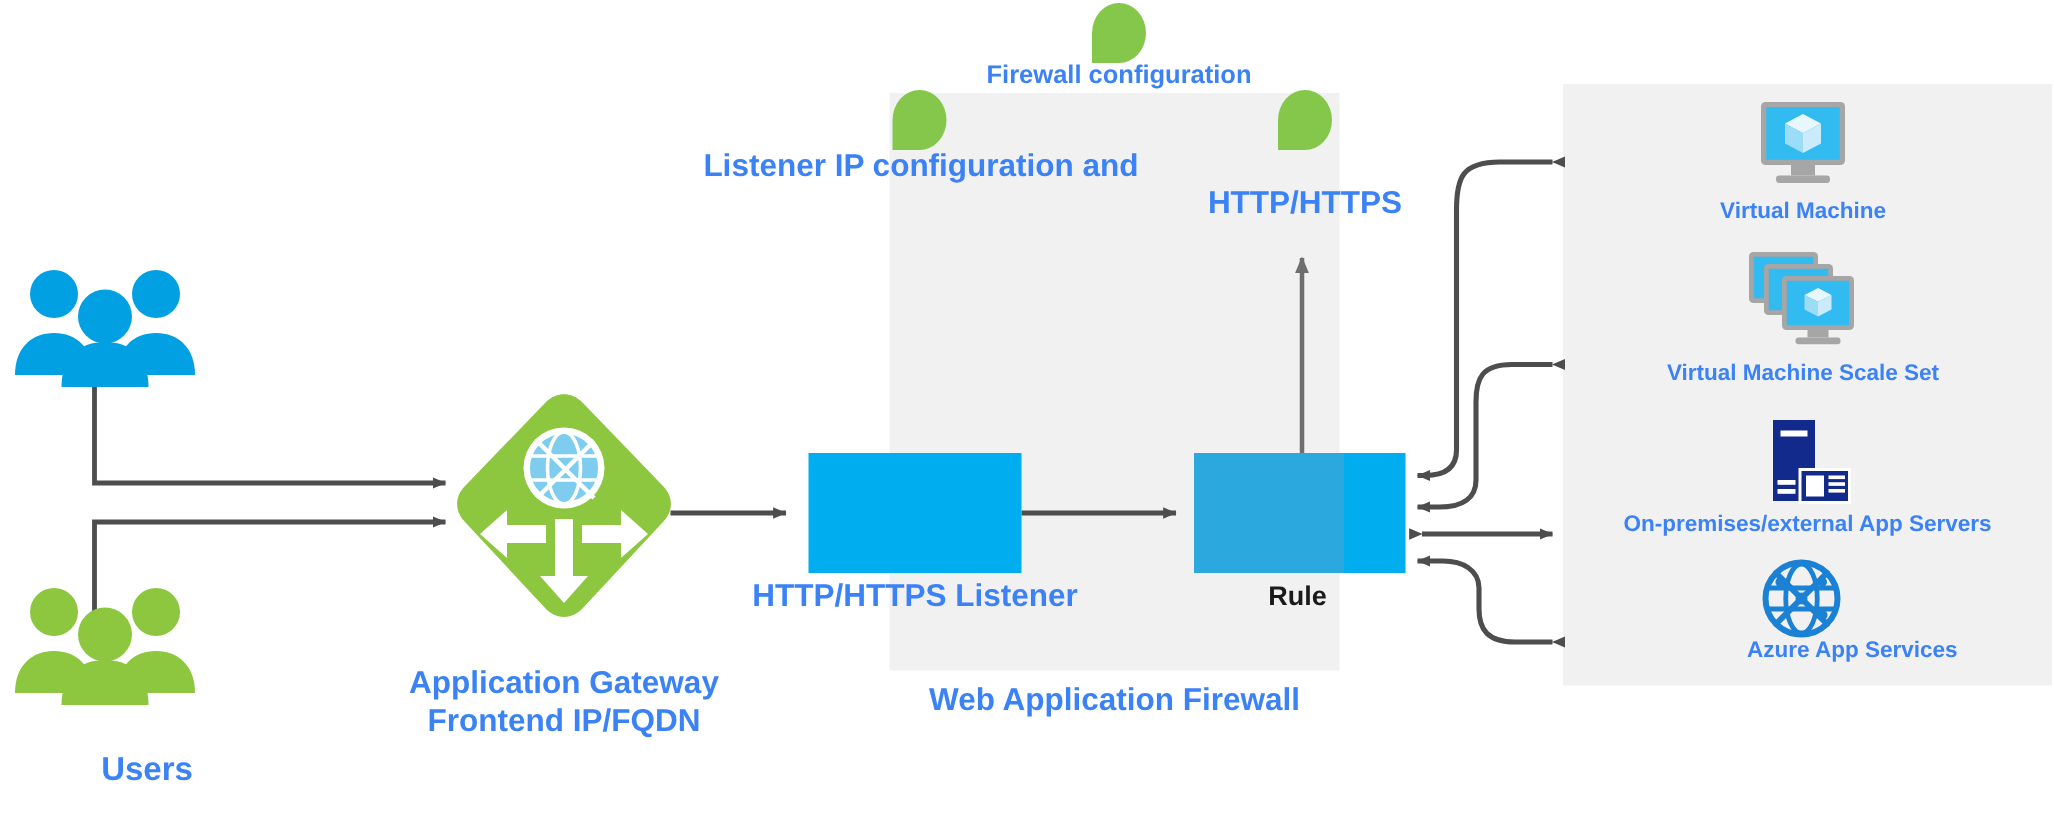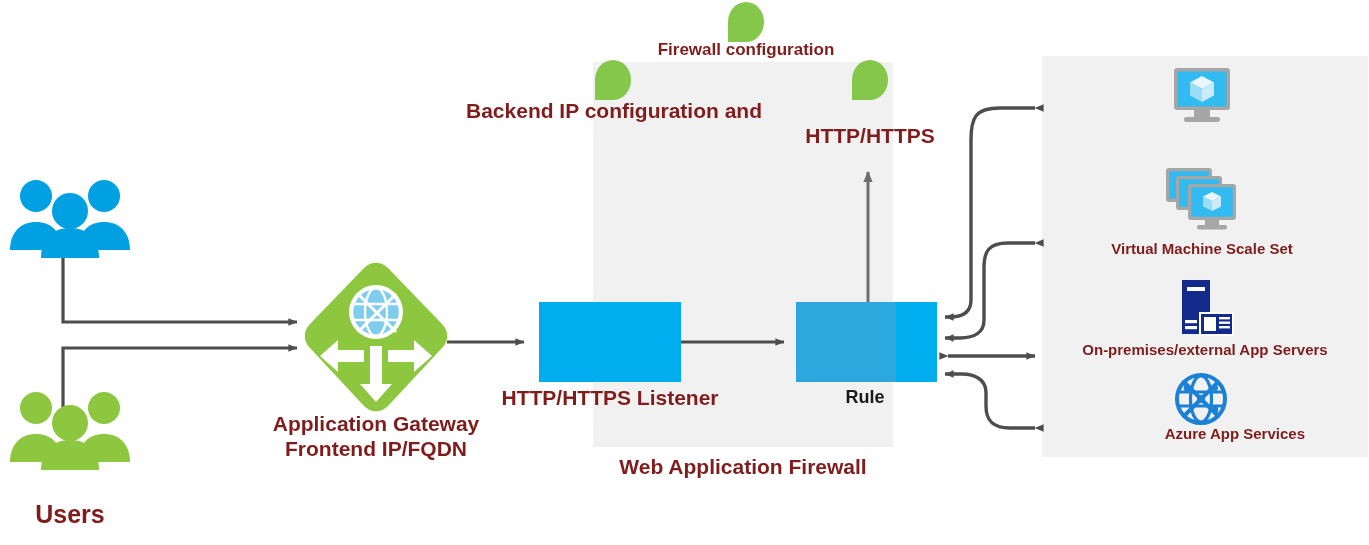--- a/index.html
+++ b/index.html
@@ -14,27 +14,27 @@
     position: relative;
     width: 1369px;
     height: 545px;
     background: #ffffff;
     overflow: hidden;
   }
 
   
   .lbl {
     position: absolute;
-    color: #7f1d1d;
+    color: #3b82f6;
     font-weight: bold;
     line-height: 1.18;
     white-space: pre;
     text-align: center;
   }
-  .lbl-users      { font-size: 25px; }
+  .lbl-users      { font-size: 22px; padding-left: 28px; }
   .lbl-gateway    { font-size: 21px; }
   .lbl-listener   { font-size: 21px; }
   .lbl-rule       { font-size: 18px; color:#1a1a1a; }
   .lbl-waf        { font-size: 21px; }
   .lbl-backend    { font-size: 22px; }
   .lbl-fwcfg      { font-size: 17px; }
   .lbl-frontend   { font-size: 21px; }
   .lbl-httpset    { font-size: 21px; }
   .lbl-node       { font-size: 15px; }
   .lbl-node-wide  { font-size: 15px; }
@@ -156,27 +156,27 @@
     </g>
     <circle cx="76" cy="54" r="24" fill="none" stroke="#ffffff" stroke-width="2.6"></circle>
 
     <g fill="#ffffff">
       <path d="M70,88 L70,126 L60,126 L76,144 L92,126 L82,126 L82,88 Z"></path>
       <path d="M64,92 L38,92 L38,82 L20,98 L38,114 L38,104 L64,104 Z"></path>
       <path d="M88,92 L114,92 L114,82 L132,98 L114,114 L114,104 L88,104 Z"></path>
     </g>
   </svg>
 
-  <div class="lbl lbl-gateway" style="left:230px; top:412px; width:292px;"><span>Application Gateway</span><br><span>Frontend IP/FQDN</span></div>
+  <div class="lbl lbl-gateway" style="left:230px; top:444px; width:292px;"><span>Application Gateway</span><br><span>Frontend IP/FQDN</span></div>
 
   <div class="teardrop" style="left:728px; top:2px; width:36px; height:40px;"></div>
   <div class="lbl lbl-fwcfg" style="left:620px; top:40px; width:252px;">Firewall configuration</div>
 
   <div class="teardrop" style="left:595px; top:60px; width:36px; height:40px;"></div>
-  <div class="lbl lbl-frontend" style="left:440px; top:99px; width:348px;"><span>Backend IP configuration and</span><br></div>
+  <div class="lbl lbl-frontend" style="left:440px; top:99px; width:348px;"><span>Listener IP configuration and</span><br></div>
 
   <div class="teardrop" style="left:852px; top:60px; width:36px; height:40px;"></div>
   <div class="lbl lbl-httpset" style="left:780px; top:99px; width:180px;"><br><span>HTTP/HTTPS</span></div>
 
   <div class="box-listener" style="left:539px; top:302px; width:142px; height:80px;"></div>
   <div class="lbl lbl-listener" style="left:480px; top:386px; width:260px;">HTTP/HTTPS Listener</div>
 
   <div class="box-rule-left" style="left:796px; top:302px; width:100px; height:80px;"></div>
   <div class="box-rule-right" style="left:896px; top:302px; width:41px; height:80px;"></div>
   <div class="lbl lbl-rule" style="left:800px; top:387px; width:130px;">Rule</div>
@@ -187,20 +187,21 @@
     <rect x="6" y="2" width="56" height="42" rx="3" fill="#A6A6A6"></rect>
     <rect x="9.5" y="5.5" width="49" height="35" fill="#32BBF0"></rect>
     <rect x="26" y="44" width="16" height="7" fill="#A6A6A6"></rect>
     <rect x="16" y="51" width="36" height="5" rx="2.2" fill="#A6A6A6"></rect>
     <g>
       <path d="M34,10 L46,16.4 L34,22.8 L22,16.4 Z" fill="#E8F6FD"></path>
       <path d="M22,16.4 L34,22.8 L34,36 L22,29.6 Z" fill="#9BDCF7"></path>
       <path d="M46,16.4 L34,22.8 L34,36 L46,29.6 Z" fill="#C9EBFB"></path>
     </g>
   </svg>
+  <div class="lbl lbl-node" style="left:1102px; top:132px; width:200px;">Virtual Machine</div>
 
   <svg style="left:1164px; top:166px;" width="78" height="64" viewBox="0 0 78 64">
     <rect x="2" y="2" width="46" height="34" rx="3" fill="#A6A6A6"></rect>
     <rect x="5.2" y="5.2" width="39.6" height="27.6" fill="#32BBF0"></rect>
     <path d="M25,10 L34,14.6 L25,19.2 L16,14.6 Z" fill="#E8F6FD"></path>
     <rect x="12" y="10" width="46" height="34" rx="3" fill="#A6A6A6"></rect>
     <rect x="15.2" y="13.2" width="39.6" height="27.6" fill="#32BBF0"></rect>
     <path d="M35,18 L44,22.6 L35,27.2 L26,22.6 Z" fill="#E8F6FD"></path>
     <rect x="24" y="18" width="48" height="36" rx="3" fill="#A6A6A6"></rect>
     <rect x="27.2" y="21.2" width="41.6" height="29.6" fill="#32BBF0"></rect>

